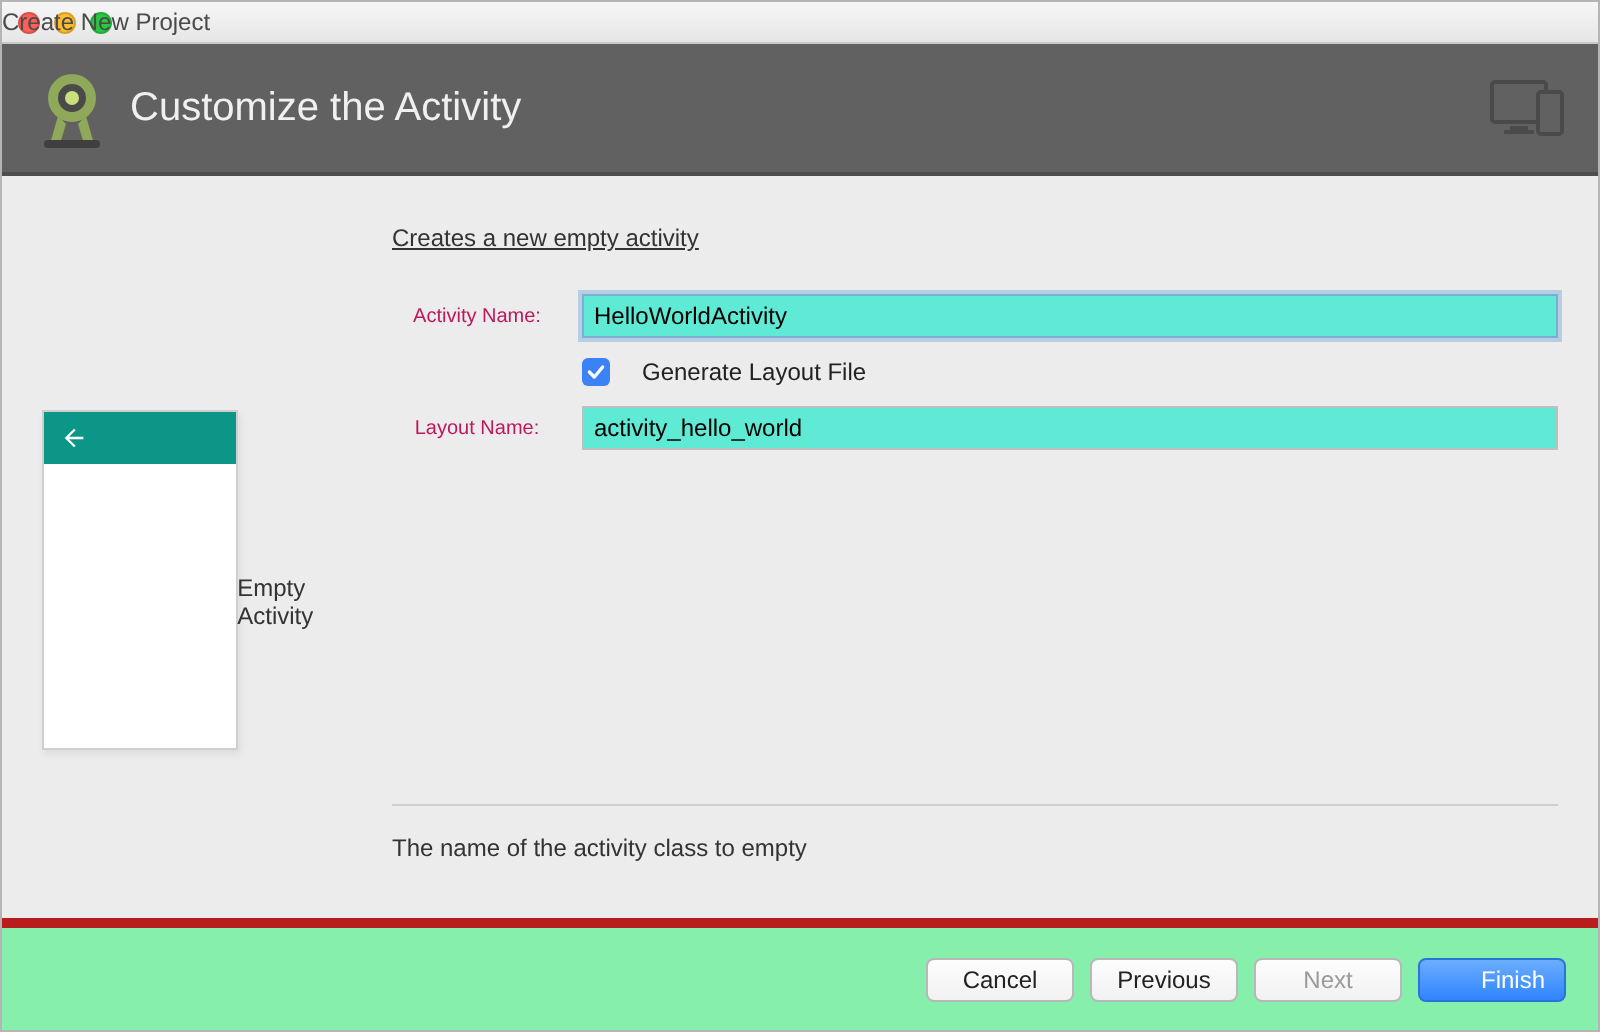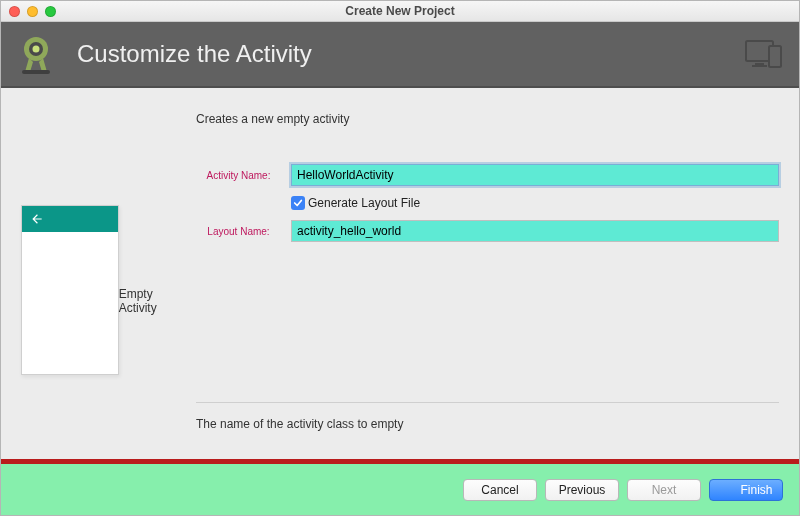--- a/index.html
+++ b/index.html
@@ -5,39 +5,39 @@
   * { box-sizing: border-box; margin: 0; padding: 0; }
   html, body { width: 800px; height: 516px; overflow: hidden; font-family: -apple-system, "Helvetica Neue", Arial, sans-serif; font-size: 12px; color: #222; }
   .window { width: 800px; height: 516px; background: #ececec; border: 1px solid #b5b5b5; display: flex; flex-direction: column; }
   
   .titlebar { height: 21px; background: linear-gradient(#f6f6f6,#e6e6e6); border-bottom: 1px solid #c9c9c9; display: flex; align-items: center; position: relative; }
   .traffic { display: flex; gap: 7px; margin-left: 8px; }
   .tl { width: 11px; height: 11px; border-radius: 50%; border: 0.5px solid rgba(0,0,0,.15); }
   .tl.red { background: #ff5f57; }
   .tl.yellow { background: #ffbd2e; }
   .tl.green { background: #28c940; }
-  .titlebar .title { position: absolute; left: 0; right: 0; text-align: center; font-size: 12px; color: #4a4a4a; pointer-events: none; font-weight: bold; }
+  .titlebar .title { position: absolute; left: 0; right: 0; font-size: 12px; color: #4a4a4a; pointer-events: none; }
   
   .banner { height: 66px; background: #616161; color: #fff; display: flex; align-items: center; padding: 0 18px; border-bottom: 2px solid #4e4e4e; position: relative; }
-  .banner h1 { font-weight: 400; font-size: 24px; margin-left: 24px; color: #f0f0f0; }
+  .banner h1 { font-weight: 400; font-size: 20px; margin-left: 12px; color: #f0f0f0; }
   .device-icon { position: absolute; right: 16px; top: 16px; }
   
   .content { flex: 1; display: flex; padding: 22px 20px 0 20px; gap: 10px; }
   .left-col { width: 165px; display: flex; flex-direction: row; align-items: center; padding-top: 10px; }
   .phone-preview { width: 108px; height: 170px; background: #fff; border: 1px solid #cfcfcf; box-shadow: 1px 2px 4px rgba(0,0,0,.07); }
   .phone-top { height: 26px; background: #0b9688; display: flex; align-items: center; padding-left: 8px; }
   .preview-label { margin-top: 22px; font-size: 12px; color: #333; }
   .right-col { flex: 1; display: flex; flex-direction: column; }
-  .desc { font-size: 12px; color: #333; margin-top: 2px; margin-bottom: 38px; }
+  .desc { font-size: 12px; color: #333; margin-top: 2px; margin-bottom: 21px; text-decoration: underline; }
   .form-row { display: flex; align-items: center; margin-bottom: 10px; }
   .form-row label { width: 95px; text-align: center; font-size: 10px; color: #be185d; padding-right: 10px; }
   .form-row .field { flex: 1; }
   input[type=text] { width: 100%; height: 22px; border: 1px solid #bfbfbf; background: #5eead4; padding: 0 5px; font-size: 12px; outline: none; }
   input[type=text].focus { border: 1px solid #7aaed6; box-shadow: 0 0 0 2px rgba(120,170,215,.45); }
-  .chk-row { display: flex; align-items: center; margin: 0 0 10px 95px; gap: 3px; }
+  .chk-row { display: flex; align-items: center; margin: 0 0 10px 95px; gap: 16px; }
   .chk { width: 14px; height: 14px; border-radius: 3px; background: #3b82f6; display: flex; align-items: center; justify-content: center; }
   .hr { border: none; border-top: 1px solid #cfcfcf; margin: 0; }
   .help { font-size: 12px; color: #333; padding: 14px 0 28px 0; }
   
   .footer { height: 56px; border-top: 5px solid #b91c1c; background: #86efac; display: flex; align-items: center; justify-content: flex-end; padding-right: 16px; gap: 8px; }
   .btn { min-width: 74px; height: 22px; border: 1px solid #b8b8b8; border-radius: 4px; background: linear-gradient(#fdfdfd,#f1f1f1); font-size: 12px; color: #222; display: flex; align-items: center; justify-content: center; cursor: default; }
   .btn.disabled { color: #9a9a9a; }
   .btn.primary { background: linear-gradient(#6caeff,#2f84ff); border-color: #2d72d6; color: #fff; padding-left: 21px; }
   .spacer-flex { flex: 1; }
 </style>

